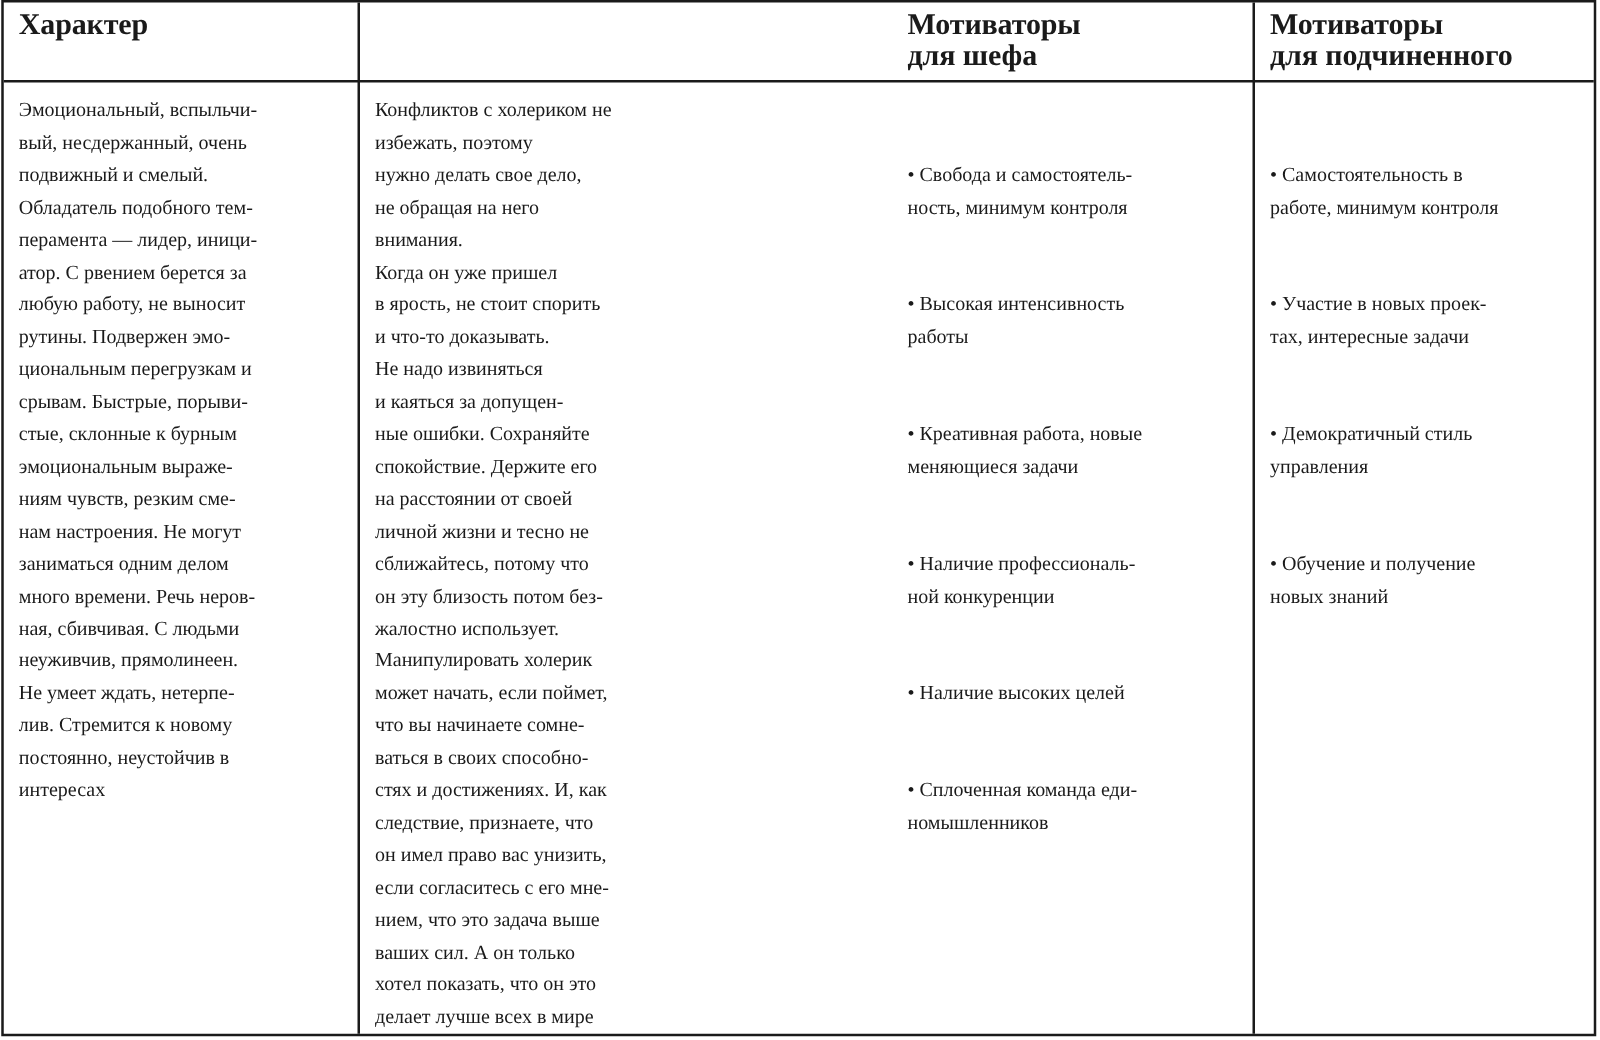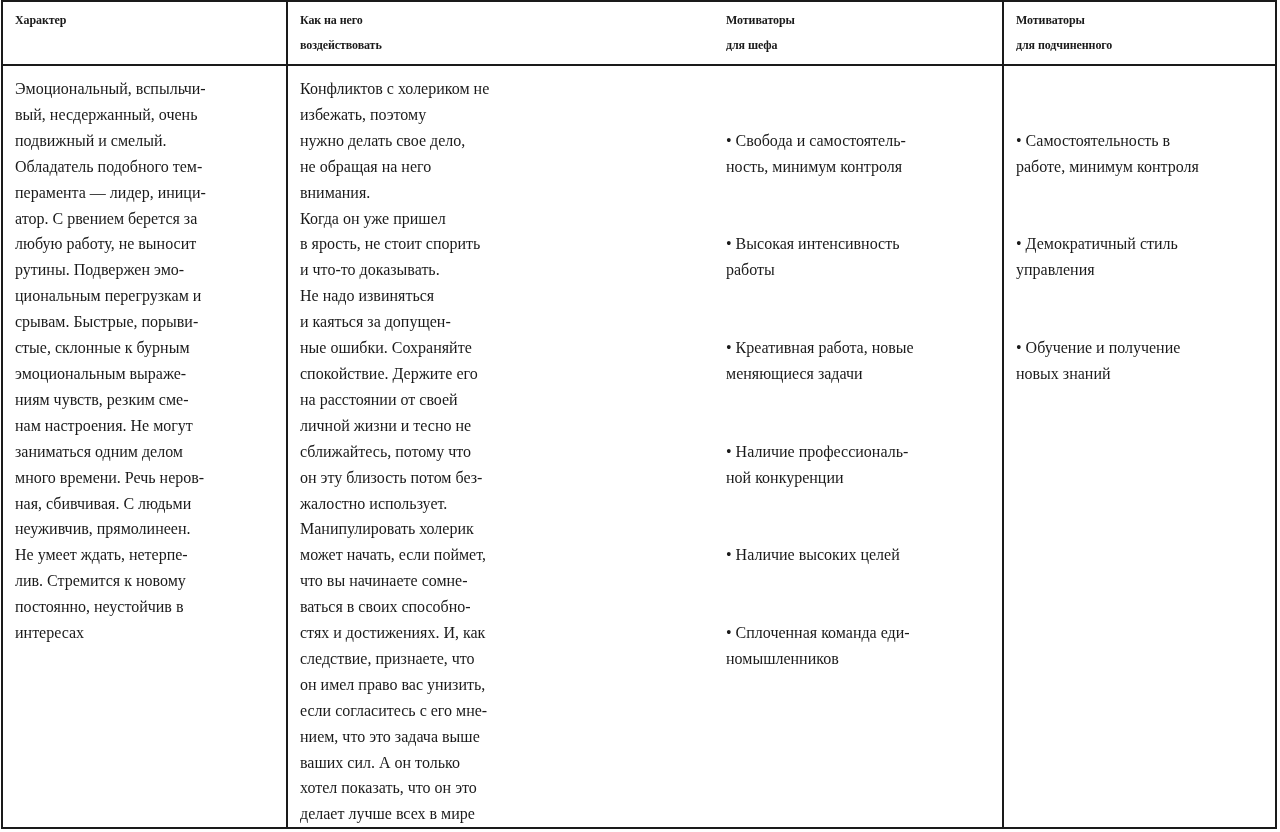--- a/index.html
+++ b/index.html
@@ -4,41 +4,39 @@
   <style>
     html, body { margin: 0; padding: 0; background: #ffffff; }
     body { width: 1280px; height: 832px; overflow: hidden; position: relative;
       font-family: "Liberation Serif", "DejaVu Serif", serif; color: #1a1a1a; }
     .table { position: absolute; left: 1px; top: 0; width: 1276px; height: 829px;
       border: 2px solid #1a1a1a; box-sizing: border-box; }
     .hline { position: absolute; left: 0; right: 0; top: 62px; height: 2px; background: #1a1a1a; }
     .vline { position: absolute; top: 0; bottom: 0; width: 2px; background: #1a1a1a; }
     .v1 { left: 283px; }
     .v2 { left: 999px; }
-    .th { position: absolute; top: 6px; font-weight: bold; font-size: 12px; line-height: 25px;
+    .th { position: absolute; top: 6px; font-weight: bold; font-size: 24px; line-height: 25px;
       white-space: pre-line; letter-spacing: -0.1px; }
     .td { position: absolute; top: 74px; font-size: 16px; line-height: 25.9px; white-space: pre-line; }
     .c1 { left: 12px; width: 268px; }
     .c2 { left: 297px; width: 300px; }
     .c3 { left: 723px; width: 270px; }
     .c4 { left: 1013px; width: 262px; }
     .list { margin: 0; padding: 0; list-style: none; }
     .list li { margin: 0 0 25.9px 0; white-space: pre-line; }
   </style>
 </head>
 <body>
 
 <div class="table">
   <div class="hline"></div>
   <div class="vline v1"></div>
   <div class="vline v2"></div>
 
   <div class="th c1">Характер</div>
-  <div class="th c2">Как на него
-воздействовать</div>
   <div class="th c3">Мотиваторы
 для шефа</div>
   <div class="th c4">Мотиваторы
 для подчиненного</div>
 
   <div class="td c1">Эмоциональный, вспыльчи-
 вый, несдержанный, очень
 подвижный и смелый.
 Обладатель подобного тем-
 перамента — лидер, иници-
@@ -102,19 +100,21 @@
       <li>• Наличие высоких целей</li>
       <li>• Сплоченная команда еди-
 номышленников</li>
     </ul>
   </div>
 
   <div class="td c4">
     <ul class="list">
       <li>• Самостоятельность в
 работе, минимум контроля</li>
+      <li>• Участие в новых проек-
+тах, интересные задачи</li>
       <li>• Демократичный стиль
 управления</li>
       <li>• Обучение и получение
 новых знаний</li>
     </ul>
   </div>
 </div>
 
 </body></html>

